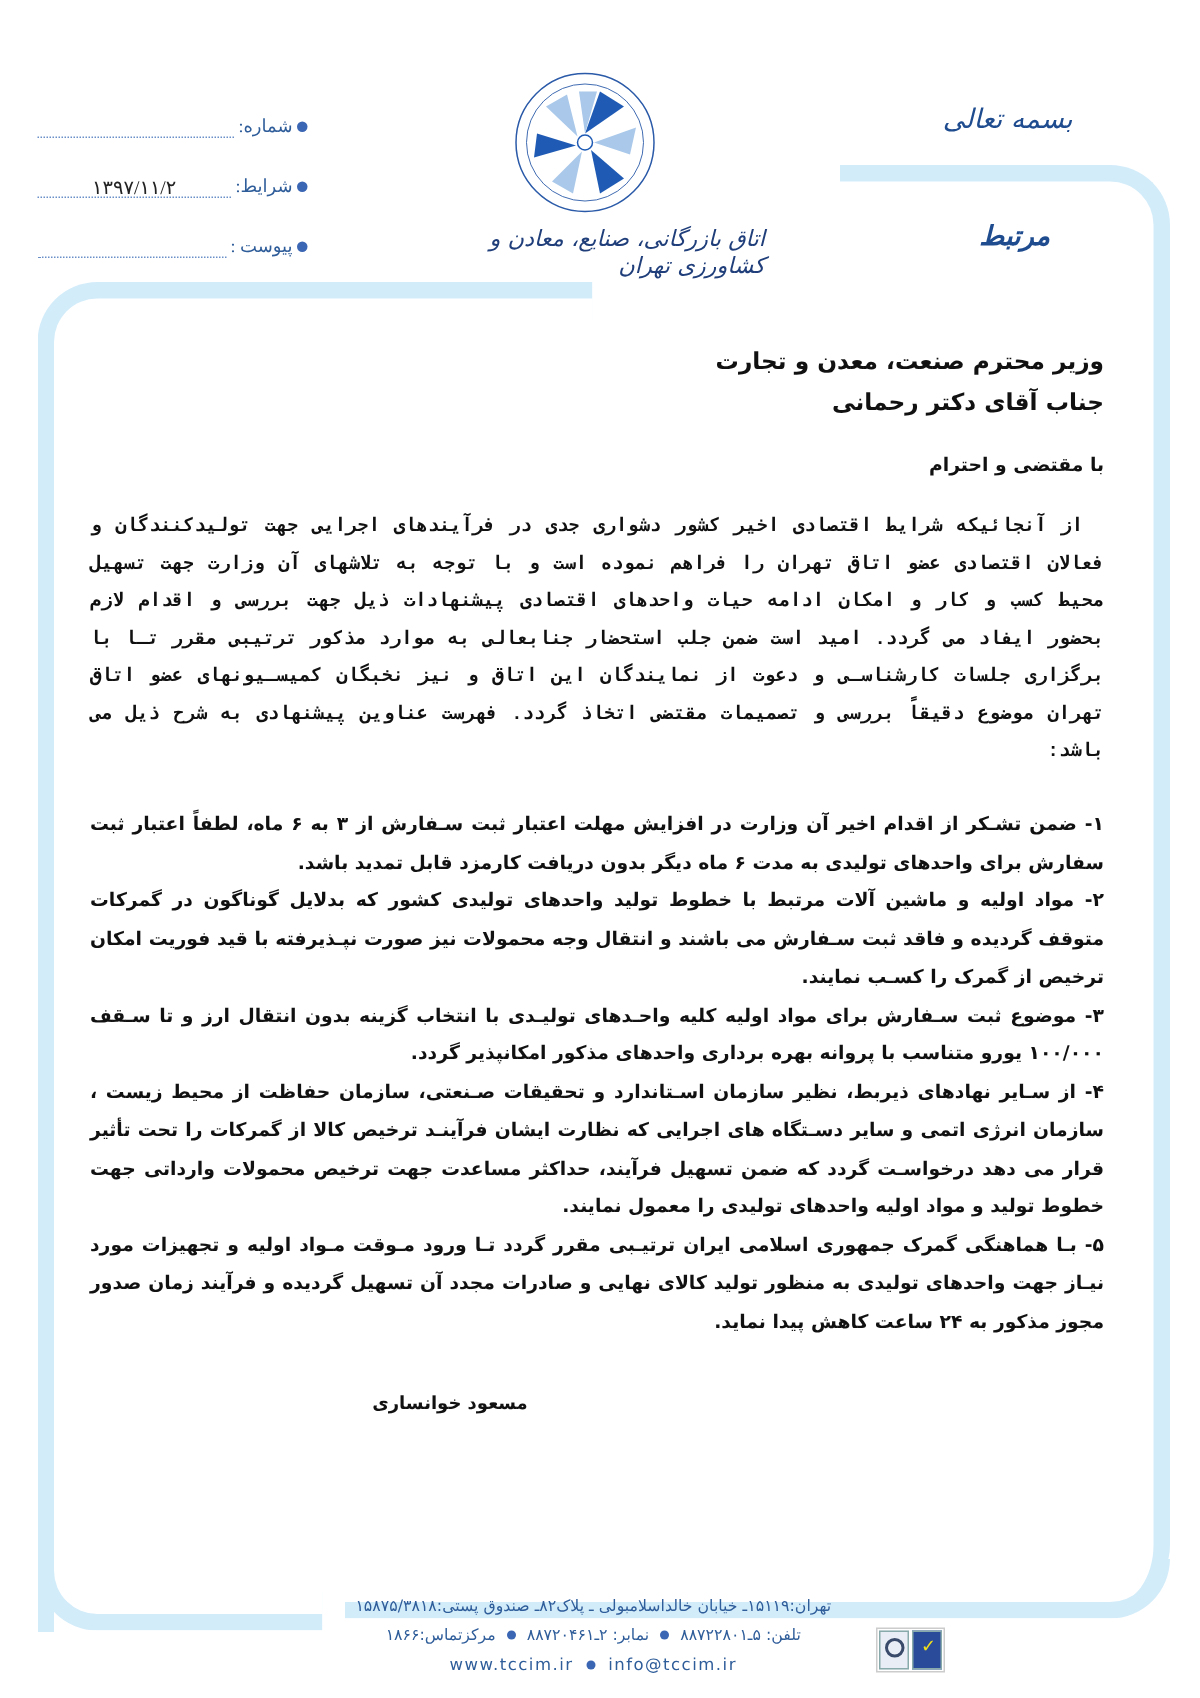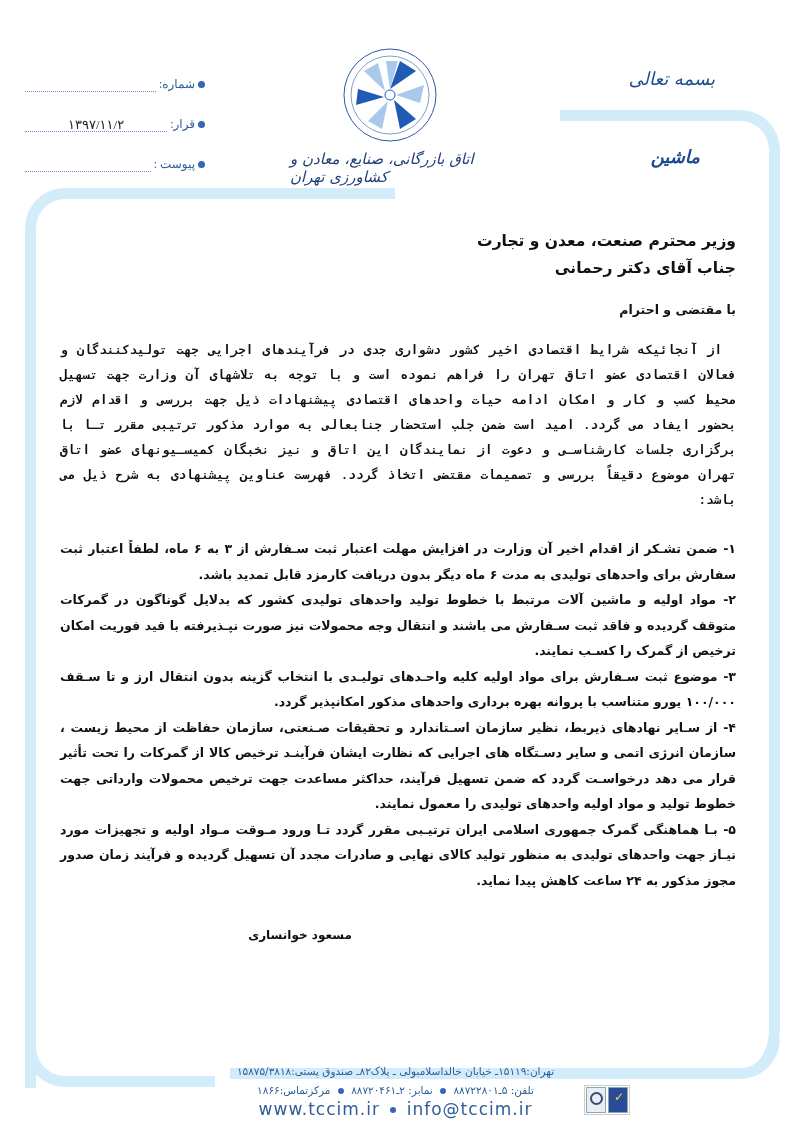--- a/index.html
+++ b/index.html
@@ -11,34 +11,34 @@
   .frame-left { left:25px; top:188px; width:370px; height:900px; border-width:11px 0 0 11px; border-radius:40px 0 0 0; }
   .frame-left-bottom { position:absolute; left:25px; top:1030px; width:190px; height:57px; border:11px solid #d3ecfa; border-top:none; border-right:none; border-radius:0 0 0 40px; box-sizing:border-box; }
 
   .meta { position:absolute; left:25px; font-size:12px; color:#2f5d9a; direction:rtl; width:180px; }
   .meta .row { display:flex; align-items:flex-end; height:20px; }
   .meta .dot { width:7px; height:7px; border-radius:50%; background:#3b66b3; margin-left:3px; margin-bottom:4px; display:inline-block; }
   .meta .lbl { white-space:nowrap; }
   .meta .line { flex:1; border-bottom:1px dotted #6a8fc8; margin-right:3px; height:14px; text-align:center; color:#222; font-size:13px; direction:ltr; }
 
   .logo { position:absolute; left:340px; top:45px; width:100px; height:100px; }
-  .org-name { position:absolute; left:290px; top:150px; width:220px; text-align:left; font-family:"DejaVu Serif", serif; font-style:italic; font-size:15px; color:#1f3e7a; direction:rtl; }
+  .org-name { position:absolute; left:290px; top:150px; width:220px; text-align:right; font-family:"DejaVu Serif", serif; font-style:italic; font-size:15px; color:#1f3e7a; direction:rtl; }
   .bismillah { position:absolute; right:85px; top:68px; font-family:"DejaVu Serif", serif; font-style:italic; font-weight:normal; font-size:18px; color:#1f4c8f; direction:rtl;text-align:center; }
   .president { position:absolute; right:100px; top:146px; font-family:"DejaVu Serif", serif; font-style:italic; font-weight:bold; font-size:18px; color:#1f4c8f; direction:rtl; }
 
   .content { position:absolute; left:60px; top:228px; width:676px; direction:rtl; text-align:right; }
   .addr { font-weight:bold; font-size:15.5px; line-height:27px; }
   .greeting { font-weight:bold; font-size:12.5px; margin-top:20px; }
   .para { font-weight:bold; font-size:12.5px; line-height:25px; margin-top:22px; text-align:justify; text-indent:14px;font-family:Liberation Mono, monospace; }
   .items { margin-top:22px; }
   .item { font-weight:bold; font-size:12.5px; line-height:25.5px; text-align:justify; }
   .signature { position:absolute; left:240px; top:928px; width:120px; text-align:center; font-weight:bold; font-size:12px; direction:rtl; }
 
   .footer { position:absolute; left:218px; top:1062px; width:355px; direction:rtl; text-align:center; color:#2f5d9a; font-size:10.5px; line-height:19px; }
-  .footer .web { direction:ltr; letter-spacing:1px; font-size:17px; }
+  .footer .web { direction:ltr; letter-spacing:1px; font-size:11px; }
   .fdot { display:inline-block; width:6px; height:6px; border-radius:50%; background:#3b66b3; margin:0 4px; vertical-align:middle; }
   .certs { position:absolute; left:584px; top:1085px; width:46px; height:30px; display:flex; gap:2px; border:1px solid #ccc; padding:1px; box-sizing:border-box; }
   .cert { flex:1; background:#e9eef6; border:1px solid #8aa; position:relative; }
   .cert.eu { background:#2a4a9a; }
   .cert.eu::after { content:"✓"; color:#f3e21a; font-size:12px; position:absolute; left:5px; top:2px; }
   .cert.iso::after { content:""; position:absolute; left:3px; top:4px; width:13px; height:13px; border-radius:50%; border:2px solid #3a4a6a; box-sizing:border-box; }
 </style>
 </head>
 <body>
 
@@ -48,21 +48,21 @@
 <div class="frame-left-bottom"></div>
 
 <div class="meta" style="top:72px;font-family:Liberation Serif, serif;">
   <div class="row">
     <span class="dot"></span>
     <span class="lbl">شماره:</span>
     <span class="line"></span>
   </div>
   <div class="row" style="margin-top:20px;">
     <span class="dot"></span>
-    <span class="lbl">قرار:</span>
+    <span class="lbl">شرایط:</span>
     <span class="line">۱۳۹۷/۱۱/۲</span>
   </div>
   <div class="row" style="margin-top:20px;">
     <span class="dot"></span>
     <span class="lbl">پیوست :</span>
     <span class="line"></span>
   </div>
 </div>
 
 <div class="logo">
@@ -76,21 +76,21 @@
       <polygon points="-2,6 -8,34 -22,26" fill="#a9c8ea"></polygon>
       <polygon points="-6,2 -34,10 -32,-6" fill="#1f5bb5"></polygon>
       <polygon points="-5,-4 -26,-24 -12,-32" fill="#a9c8ea"></polygon>
       <polygon points="0,-6 -4,-34 8,-34" fill="#a9c8ea"></polygon>
       <circle r="5" fill="#fff" stroke="#1f5bb5" stroke-width="1"></circle>
     </g>
   </svg>
 </div>
 <div class="org-name">اتاق بازرگانی، صنایع، معادن و کشاورزی تهران</div>
 <div class="bismillah">بسمه تعالی</div>
-<div class="president">ماشین</div>
+<div class="president">مرتبط</div>
 
 <div class="content">
   <div class="addr">وزیر محترم صنعت، معدن و تجارت</div>
   <div class="addr">جناب آقای دکتر رحمانی</div>
   <div class="greeting">با مقتضی و احترام</div>
   <div class="para">از آنجائیکه شرایط اقتصادی اخیر کشور دشواری جدی در فرآیندهای اجرایی جهت تولیدکنندگان و فعالان اقتصادی عضو اتاق تهران را فراهم نموده است و با توجه به تلاشهای آن وزارت جهت تسهیل محیط کسب و کار و امکان ادامه حیات واحدهای اقتصادی پیشنهادات ذیل جهت بررسی و اقدام لازم بحضور ایفاد می گردد. امید است ضمن جلب استحضار جنابعالی به موارد مذکور ترتیبی مقرر تـا با برگزاری جلسات کارشناسـی و دعوت از نمایندگان این اتاق و نیز نخبگان کمیسـیونهای عضو اتاق تهران موضوع دقیقاً بررسی و تصمیمات مقتضی اتخاذ گردد. فهرست عناوین پیشنهادی به شرح ذیل می باشد:</div>
   <div class="items">
     <div class="item">۱- ضمن تشـکر از اقدام اخیر آن وزارت در افزایش مهلت اعتبار ثبت سـفارش از ۳ به ۶ ماه، لطفاً اعتبار ثبت سفارش برای واحدهای تولیدی به مدت ۶ ماه دیگر بدون دریافت کارمزد قابل تمدید باشد.</div>
     <div class="item">۲- مواد اولیه و ماشین آلات مرتبط با خطوط تولید واحدهای تولیدی کشور که بدلایل گوناگون در گمرکات متوقف گردیده و فاقد ثبت سـفارش می باشند و انتقال وجه محمولات نیز صورت نپـذیرفته با قید فوریت امکان ترخیص از گمرک را کسـب نمایند.</div>
     <div class="item">۳- موضوع ثبت سـفارش برای مواد اولیه کلیه واحـدهای تولیـدی با انتخاب گزینه بدون انتقال ارز و تا سـقف ۱۰۰/۰۰۰ یورو متناسب با پروانه بهره برداری واحدهای مذکور امکانپذیر گردد.</div>

